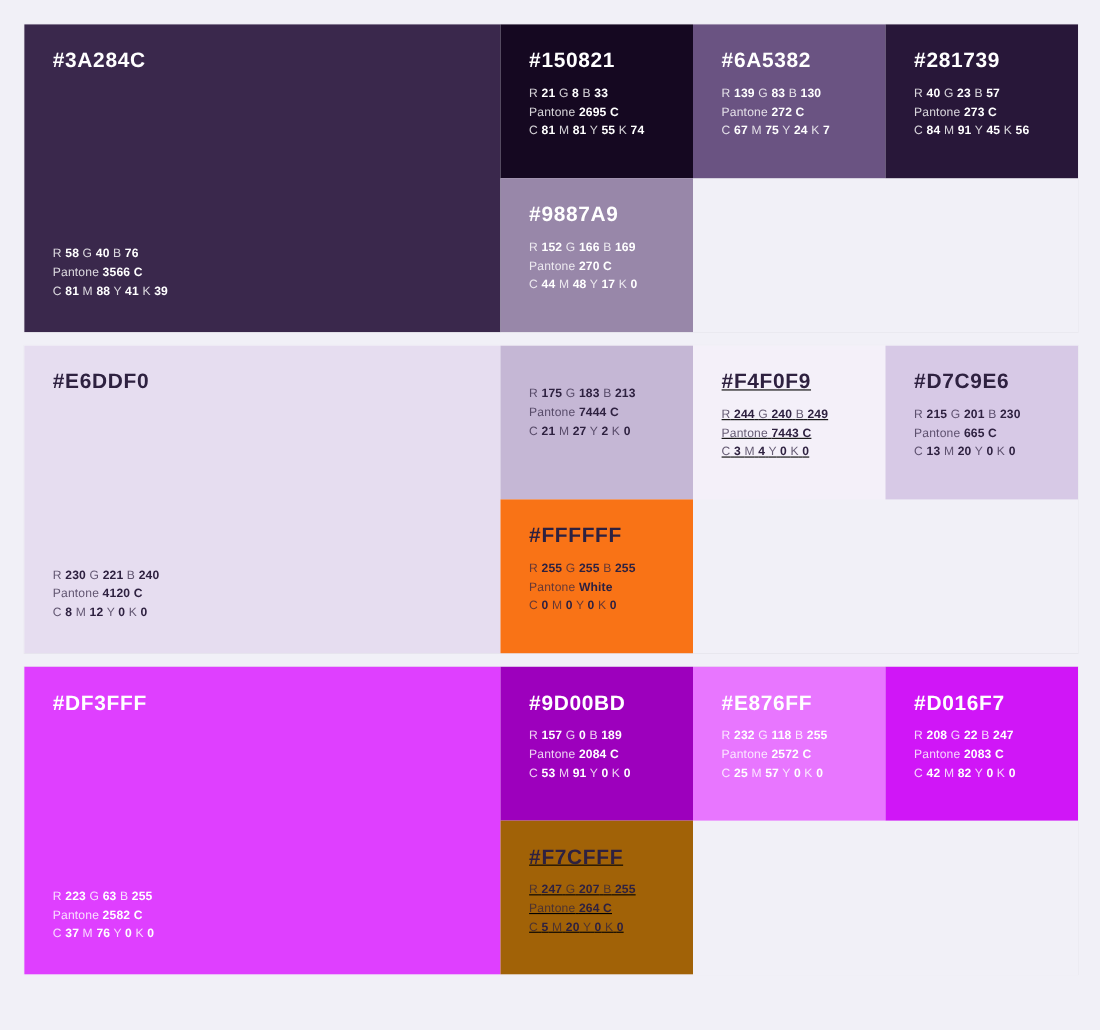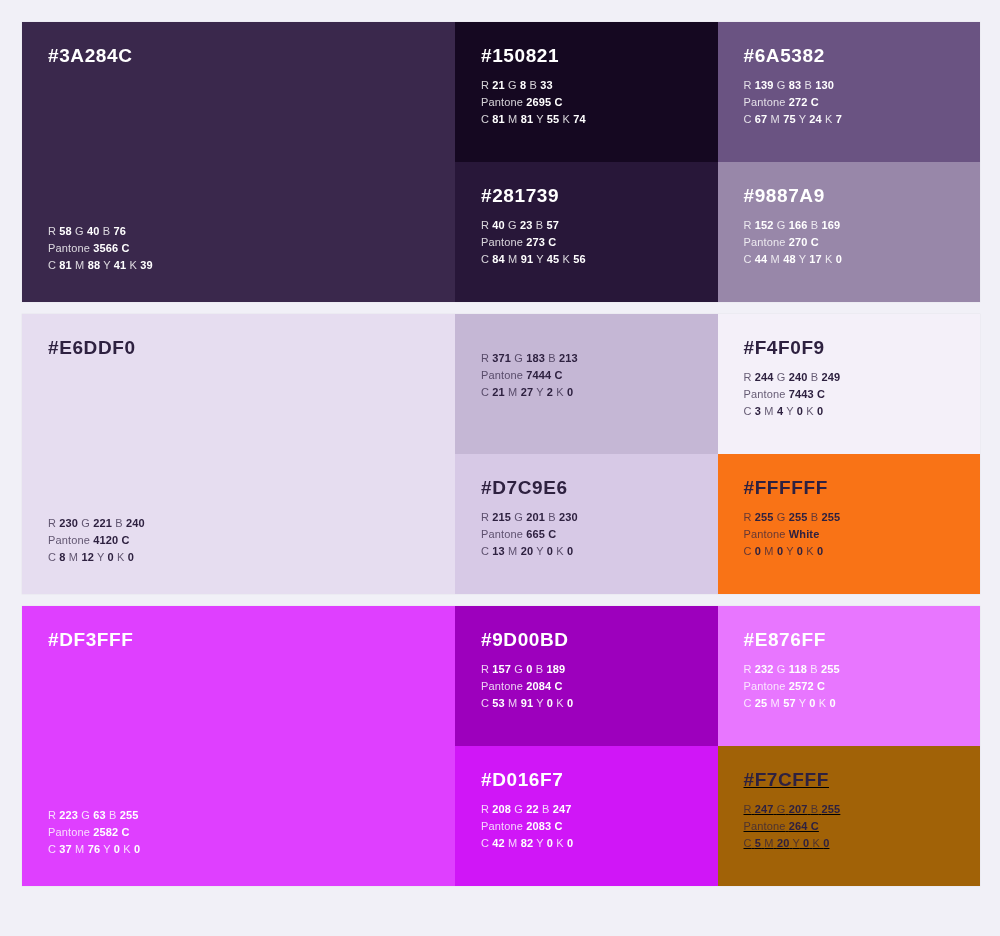--- a/index.html
+++ b/index.html
@@ -36,21 +36,21 @@
     box-shadow: 0 0 0 0.5px rgba(0,0,0,0.04);
   }
   .group-primary {
     width: 433px;
     flex: 0 0 433px;
     position: relative;
   }
   .group-secondary {
     flex: 1 1 auto;
     display: grid;
-    grid-template-columns: 1fr 1fr;
+    grid-template-columns: 1fr 1fr 1fr;
     grid-template-rows: 1fr 1fr;
   }
 
   
   .swatch {
     position: relative;
     box-sizing: border-box;
     padding: 24px 26px;
     overflow: hidden;
   }
@@ -156,26 +156,26 @@
           <div class="specs">
             <div><span class="lbl">R</span> <span class="val">230</span> <span class="lbl">G</span> <span class="val">221</span> <span class="lbl">B</span> <span class="val">240</span></div>
             <div><span class="lbl">Pantone</span> <span class="val">4120 C</span></div>
             <div><span class="lbl">C</span> <span class="val">8</span> <span class="lbl">M</span> <span class="val">12</span> <span class="lbl">Y</span> <span class="val">0</span> <span class="lbl">K</span> <span class="val">0</span></div>
           </div>
         </div>
       </div>
       <div class="group-secondary">
         <div class="swatch swatch-secondary tone-dark" style="background: rgb(197, 183, 213);">
           <div class="specs">
-            <div><span class="lbl">R</span> <span class="val">371</span> <span class="lbl">G</span> <span class="val">183</span> <span class="lbl">B</span> <span class="val">213</span></div>
+            <div><span class="lbl">R</span> <span class="val">175</span> <span class="lbl">G</span> <span class="val">183</span> <span class="lbl">B</span> <span class="val">213</span></div>
             <div><span class="lbl">Pantone</span> <span class="val">7444 C</span></div>
             <div><span class="lbl">C</span> <span class="val">21</span> <span class="lbl">M</span> <span class="val">27</span> <span class="lbl">Y</span> <span class="val">2</span> <span class="lbl">K</span> <span class="val">0</span></div>
           </div>
         </div>
-        <div class="swatch swatch-secondary tone-dark" style="background: rgb(244, 240, 249);">
+        <div class="swatch swatch-secondary tone-dark" style="background: rgb(244, 240, 249); text-decoration: underline;">
           <div class="hex">#F4F0F9</div>
           <div class="specs">
             <div><span class="lbl">R</span> <span class="val">244</span> <span class="lbl">G</span> <span class="val">240</span> <span class="lbl">B</span> <span class="val">249</span></div>
             <div><span class="lbl">Pantone</span> <span class="val">7443 C</span></div>
             <div><span class="lbl">C</span> <span class="val">3</span> <span class="lbl">M</span> <span class="val">4</span> <span class="lbl">Y</span> <span class="val">0</span> <span class="lbl">K</span> <span class="val">0</span></div>
           </div>
         </div>
         <div class="swatch swatch-secondary tone-dark" style="background: rgb(215, 201, 230);">
           <div class="hex">#D7C9E6</div>
           <div class="specs">

